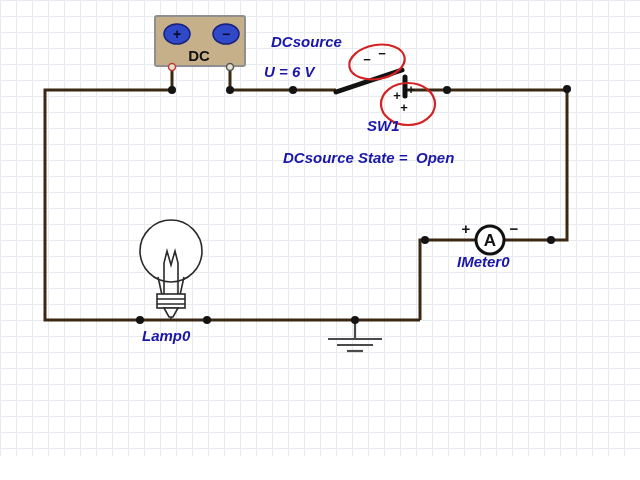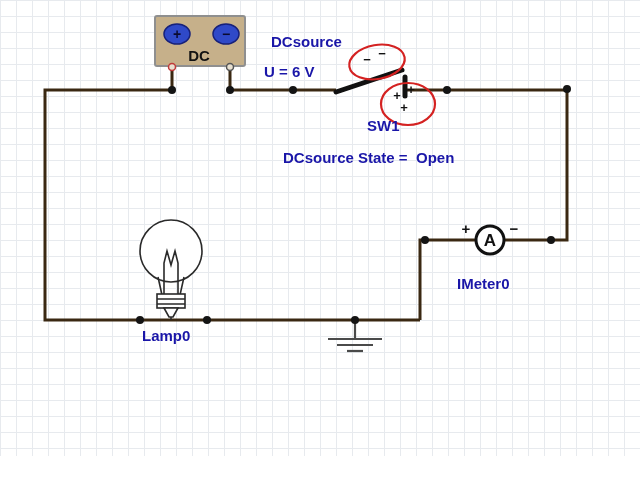--- a/index.html
+++ b/index.html
@@ -19,20 +19,21 @@
     background:#ffffff;
   }
   svg{position:absolute;left:0;top:0;}
   .lbl{
     position:absolute;
     color:#1a16a8;
     font-weight:bold;
     font-size:15px;
     white-space:pre;
     line-height:1.1;
+    font-style:italic;
   }
   .wire{stroke:#3a2812;stroke-width:3;fill:none;stroke-linejoin:miter;}
   .annot{fill:none;stroke:#d42222;stroke-width:2.2;}
   .cap-sym{font:bold 14px "Liberation Sans",sans-serif;fill:#0a0a30;text-anchor:middle;}
   .dc-label{font:bold 15px "Liberation Sans",sans-serif;fill:#111;text-anchor:middle;}
   .ammeter-sym{font:bold 17px "Liberation Sans",sans-serif;fill:#111;text-anchor:middle;}
   .pol{font:bold 15px "Liberation Sans",sans-serif;fill:#111;text-anchor:middle;}
   .charge{font:bold 13px "Liberation Sans",sans-serif;fill:#111;text-anchor:middle;}
 </style>
 </head>
@@ -111,17 +112,17 @@
       <circle cx="355" cy="320" r="4"></circle>
       <circle cx="425" cy="240" r="4"></circle>
       <circle cx="551" cy="240" r="4"></circle>
     </g>
   </svg>
 
   <div class="lbl" style="left:271px;top:34px">DCsource</div>
   <div class="lbl" style="left:264px;top:64px">U = 6 V</div>
   <div class="lbl" style="left:367px;top:118px">SW1</div>
   <div class="lbl" style="left:283px;top:150px">DCsource State =  Open</div>
-  <div class="lbl" style="left:457px;top:276px">IMeter0</div>
+  <div class="lbl" style="left:457px;top:254px">IMeter0</div>
   <div class="lbl" style="left:142px;top:328px">Lamp0</div>
 
   <div class="bottom-mask"></div>
 </div>
 
 </body></html>

